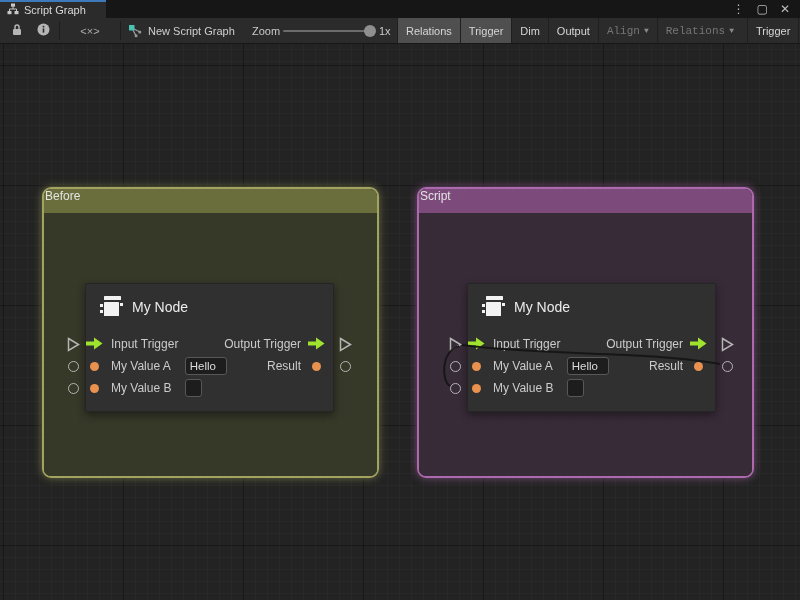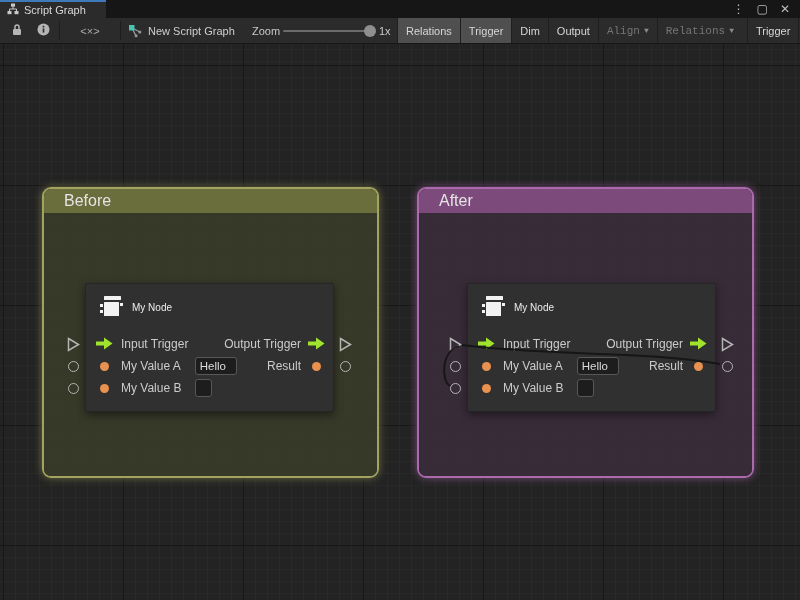--- a/index.html
+++ b/index.html
@@ -61,22 +61,22 @@
       repeating-linear-gradient(to bottom, rgba(255,255,255,0.022) 0 1px, transparent 1px 12px);
     background-position: 3px 0, 0 21px, 3px 0, 0 21px;
   }
 
   
   .group {
     position:absolute; top:143px; width:337px; height:291px;
     border-radius:9px; border:2px solid;
   }
   .group-header {
-    height:24px; border-radius:7px 7px 0 0; display:flex; align-items:center;
-    padding-left:20px; font-size:16px; color:#e4e4e4;
+    height:24px; border-radius:7px 7px 0 0; display:flex; align-items:flex-start;
+    padding-left:1px; font-size:12px; color:#e4e4e4;
   }
   .group-body { position:absolute; left:0; right:0; top:24px; bottom:0; border-radius:0 0 7px 7px; }
   .group.before { left:42px; border-color:#a2a35e; box-shadow:0 0 9px rgba(195,197,110,0.45); }
   .group.before .group-header { background:#6a6d3c; }
   .group.before .group-body  { background:rgba(56,58,41,0.95); }
   .group.after { left:417px; border-color:#ad69ad; box-shadow:0 0 9px rgba(200,120,200,0.5); }
   .group.after .group-header { background:#7c4b7c; }
   .group.after .group-body  { background:rgba(58,44,58,0.95); }
 
   
@@ -85,24 +85,24 @@
 
   
   .node {
     position:absolute; top:239px; width:249px; height:129px; z-index:3;
     background:#303030; border:1px solid #252525; border-radius:2px;
     box-shadow:0 3px 8px rgba(0,0,0,0.45);
   }
   .node.n-before { left:85px; }
   .node.n-after  { left:467px; }
   .node-header { position:absolute; left:12px; top:9px; display:flex; align-items:center; gap:8px; }
-  .node-title { font-size:10px; color:#ececec; }
+  .node-title { font-size:14px; color:#ececec; }
   .rows { position:absolute; left:0; top:49px; width:100%; }
   .row { height:22px; display:flex; align-items:center; position:relative; }
-  .pl { display:flex; align-items:center; gap:8px; padding-left:10px; }
+  .pl { display:flex; align-items:center; gap:8px; }
   .pr { position:absolute; right:0; display:flex; align-items:center; gap:7px; padding-right:8px; height:22px; }
   .port-label { font-size:12px; color:#cbcbcb; white-space:nowrap; }
   .dot { width:9px; height:9px; border-radius:50%; background:#e9914e; margin:0 4px; }
   .field {
     margin-left:6px; height:18px; background:#1d1d1d; border:1px solid #585858;
     border-radius:3px; color:#dcdcdc; font-size:11.5px; padding:0 4px;
     font-family:"Liberation Sans", sans-serif;
   }
   .field.a { width:42px; }
   .field.b { width:17px; }
@@ -216,21 +216,21 @@
 
     <div class="group before">
       <div class="group-header">
         <span>Before</span>
       </div>
       <div class="group-body"></div>
     </div>
 
     <div class="group after">
       <div class="group-header">
-        <span>After</span>
+        <span>Script</span>
       </div>
       <div class="group-body"></div>
     </div>
 
     <div class="node n-before">
       <div class="node-header">
         <span>
           <svg width="26" height="26" viewBox="0 0 26 26">
             <rect x="6" y="3" width="17" height="4" rx="0.5" fill="#f2f2f2"></rect>
             <rect x="6" y="9" width="15" height="14" rx="0.5" fill="#f2f2f2"></rect>

